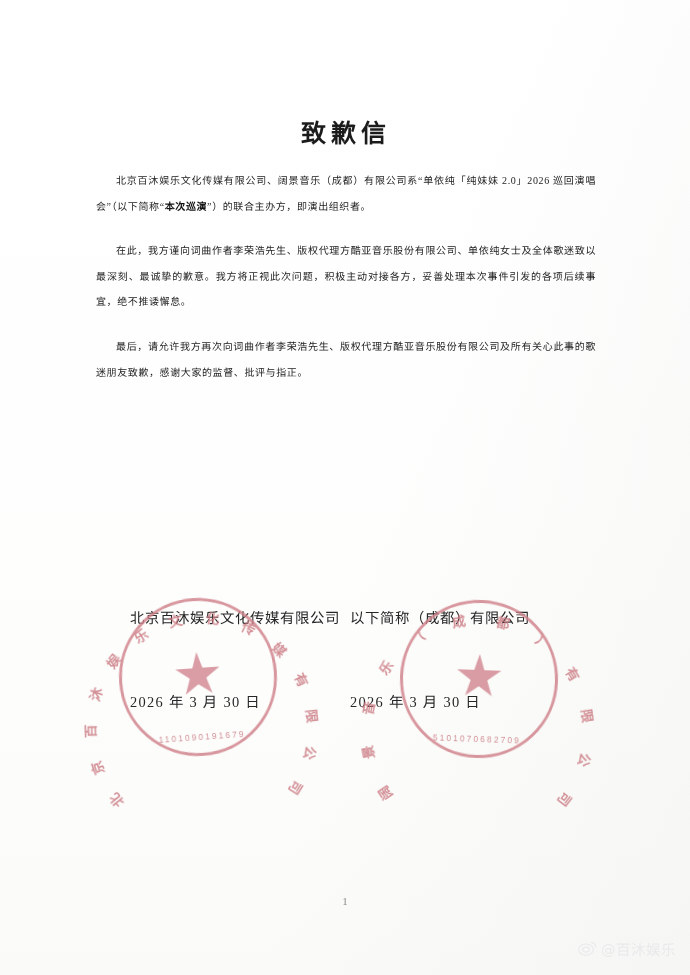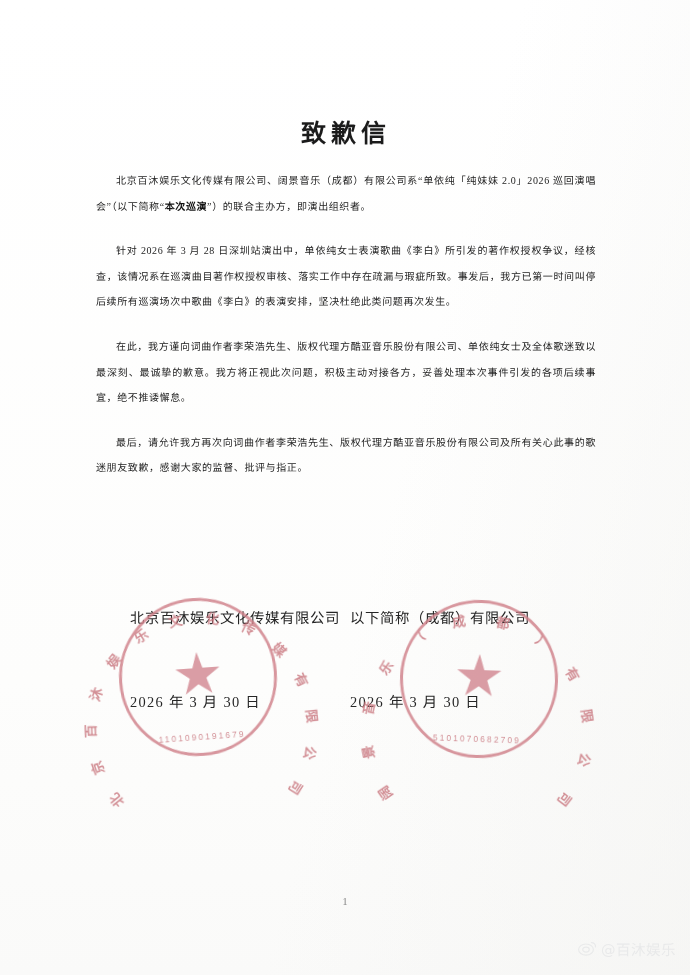--- a/index.html
+++ b/index.html
@@ -167,21 +167,20 @@
 
 <div id="page">
 
   <div id="paper-texture"></div>
 
   <div id="doc">
 
     <h1 id="doc-title">致歉信</h1>
 
     <p class="para"><span>北京百沐娱乐文化传媒有限公司、阔景音乐（成都）有限公司系“单依纯「纯妹妹 2.0」2026 巡回演唱会”（以下简称“</span><b>本次巡演</b><span>”）的联合主办方，即演出组织者。</span></p>
-    <p class="para"><span>针对 2026 年 3 月 28 日深圳站演出中，单依纯女士表演歌曲《李白》所引发的著作权授权争议，经核查，该情况系在巡演曲目著作权授权审核、落实工作中存在疏漏与瑕疵所致。事发后，我方已第一时间叫停后续所有巡演场次中歌曲《李白》的表演安排，坚决杜绝此类问题再次发生。</span></p>
     <p class="para"><span>在此，我方谨向词曲作者李荣浩先生、版权代理方酷亚音乐股份有限公司、单依纯女士及全体歌迷致以最深刻、最诚挚的歉意。我方将正视此次问题，积极主动对接各方，妥善处理本次事件引发的各项后续事宜，绝不推诿懈怠。</span></p>
     <p class="para"><span>最后，请允许我方再次向词曲作者李荣浩先生、版权代理方酷亚音乐股份有限公司及所有关心此事的歌迷朋友致歉，感谢大家的监督、批评与指正。</span></p>
 
     <div id="sign-block">
       <div class="sign-col left">
         <div>北京百沐娱乐文化传媒有限公司</div>
         <div class="sign-date">2026 年 3 月 30 日</div>
       </div>
       <div class="sign-col right">
         <div>以下简称（成都）有限公司</div>

